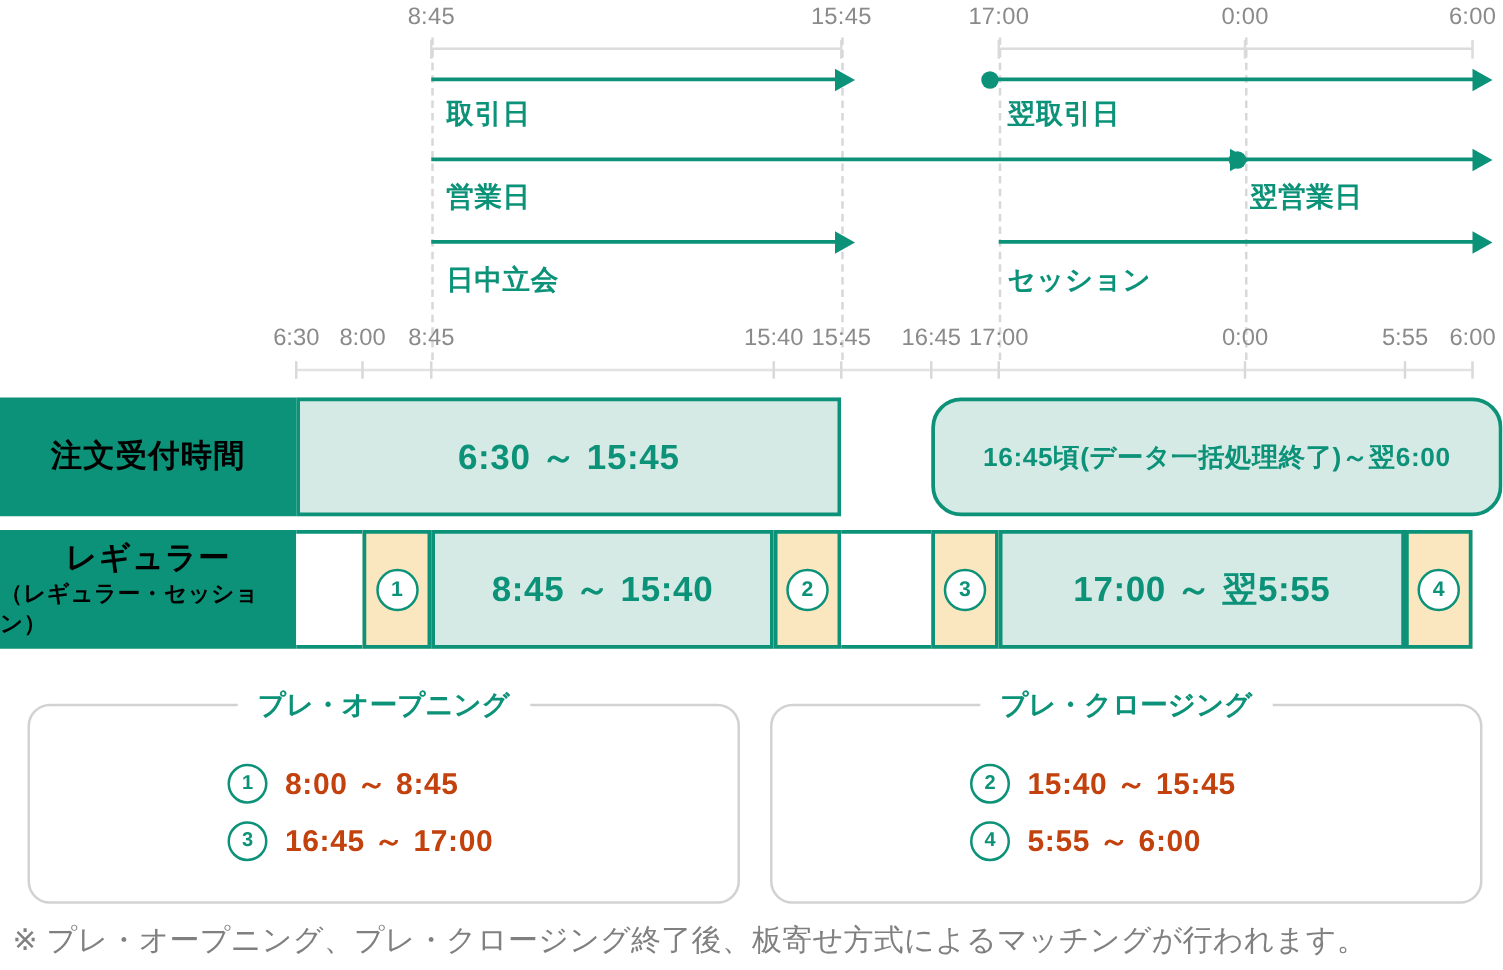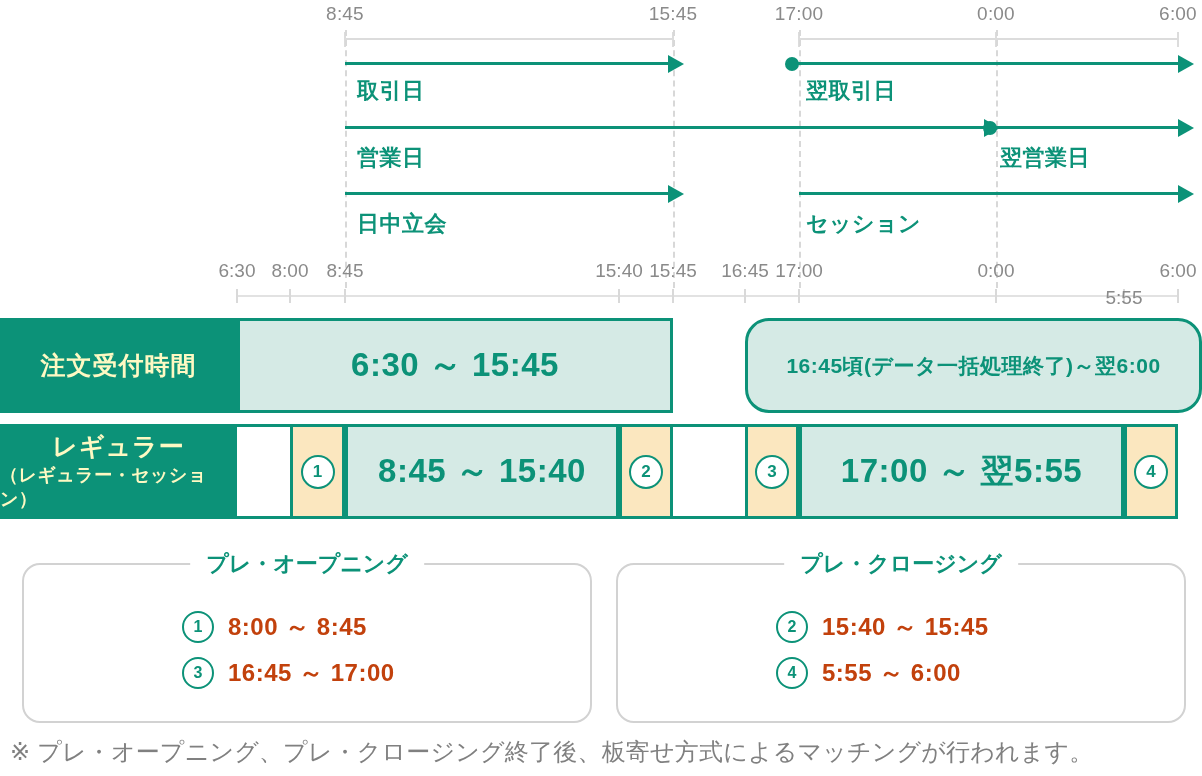--- a/index.html
+++ b/index.html
@@ -47,37 +47,37 @@
   .ax2-tick{position:absolute;width:2px;height:14px;background:#d9d9d9;}
   .ax2-label{
     position:absolute;font-size:19px;color:#8a8a8a;white-space:nowrap;
     transform:translateX(-50%);
   }
 
   
   .row{position:absolute;box-sizing:border-box;}
   .row-head{
     position:absolute;left:0;top:0;bottom:0;
-    background:#0c9278;color:#fef9c3;
+    background:#0c9278;color:#000000;
     display:flex;flex-direction:column;align-items:center;justify-content:center;
     box-sizing:border-box;
   }
   .row-head .h1{font-size:25px;font-weight:bold;letter-spacing:1px;line-height:1.15;}
   .row-head .h2{font-size:18px;font-weight:bold;letter-spacing:.5px;margin-top:2px;}
 
   .seg{
     position:absolute;top:0;bottom:0;box-sizing:border-box;
     display:flex;align-items:center;justify-content:center;
     color:#0c9278;font-weight:bold;
   }
   .seg.fill{background:#d5eae5;border:3px solid #0c9278;}
   .seg.blank{background:#ffffff;border:3px solid #0c9278;border-left:none;border-right:none;}
   .seg.pre{background:#fbe7bf;border:3px solid #0c9278;}
   .seg.gap{background:#ffffff;}
-  .seg .txt{font-size:33px;letter-spacing:.5px;white-space:nowrap;}
+  .seg .txt{font-size:28px;letter-spacing:.5px;white-space:nowrap;}
   .seg .txt.small{font-size:21px;}
 
   .circnum{
     width:30px;height:30px;border-radius:50%;
     border:2.5px solid #0c9278;background:#ffffff;color:#0c9278;
     display:flex;align-items:center;justify-content:center;
     font-size:17px;font-weight:bold;line-height:1;
   }
 
   
@@ -171,21 +171,21 @@
       <div class="ax2-label" style="left: 619px; top: 260px;">15:40</div>
       <div class="ax2-tick" style="left: 672px; top: 289px;"></div>
       <div class="ax2-label" style="left: 673px; top: 260px;">15:45</div>
       <div class="ax2-tick" style="left: 744px; top: 289px;"></div>
       <div class="ax2-label" style="left: 745px; top: 260px;">16:45</div>
       <div class="ax2-tick" style="left: 798px; top: 289px;"></div>
       <div class="ax2-label" style="left: 799px; top: 260px;">17:00</div>
       <div class="ax2-tick" style="left: 995px; top: 289px;"></div>
       <div class="ax2-label" style="left: 996px; top: 260px;">0:00</div>
       <div class="ax2-tick" style="left: 1123px; top: 289px;"></div>
-      <div class="ax2-label" style="left: 1124px; top: 260px; margin-top: 27px;">5:55</div>
+      <div class="ax2-label" style="left: 1124px; top: 260px;">5:55</div>
       <div class="ax2-tick" style="left: 1177px; top: 289px;"></div>
       <div class="ax2-label" style="left: 1178px; top: 260px;">6:00</div>
     </div>
 
   <div id="rows-layer">
       <div class="row" style="left: 0px; top: 318px; width: 1202px; height: 95px;">
         <div class="row-head" style="width: 237px;">
           <div class="h1">注文受付時間</div>
         </div>
         <div class="seg fill" style="left: 237px; width: 436px;">

